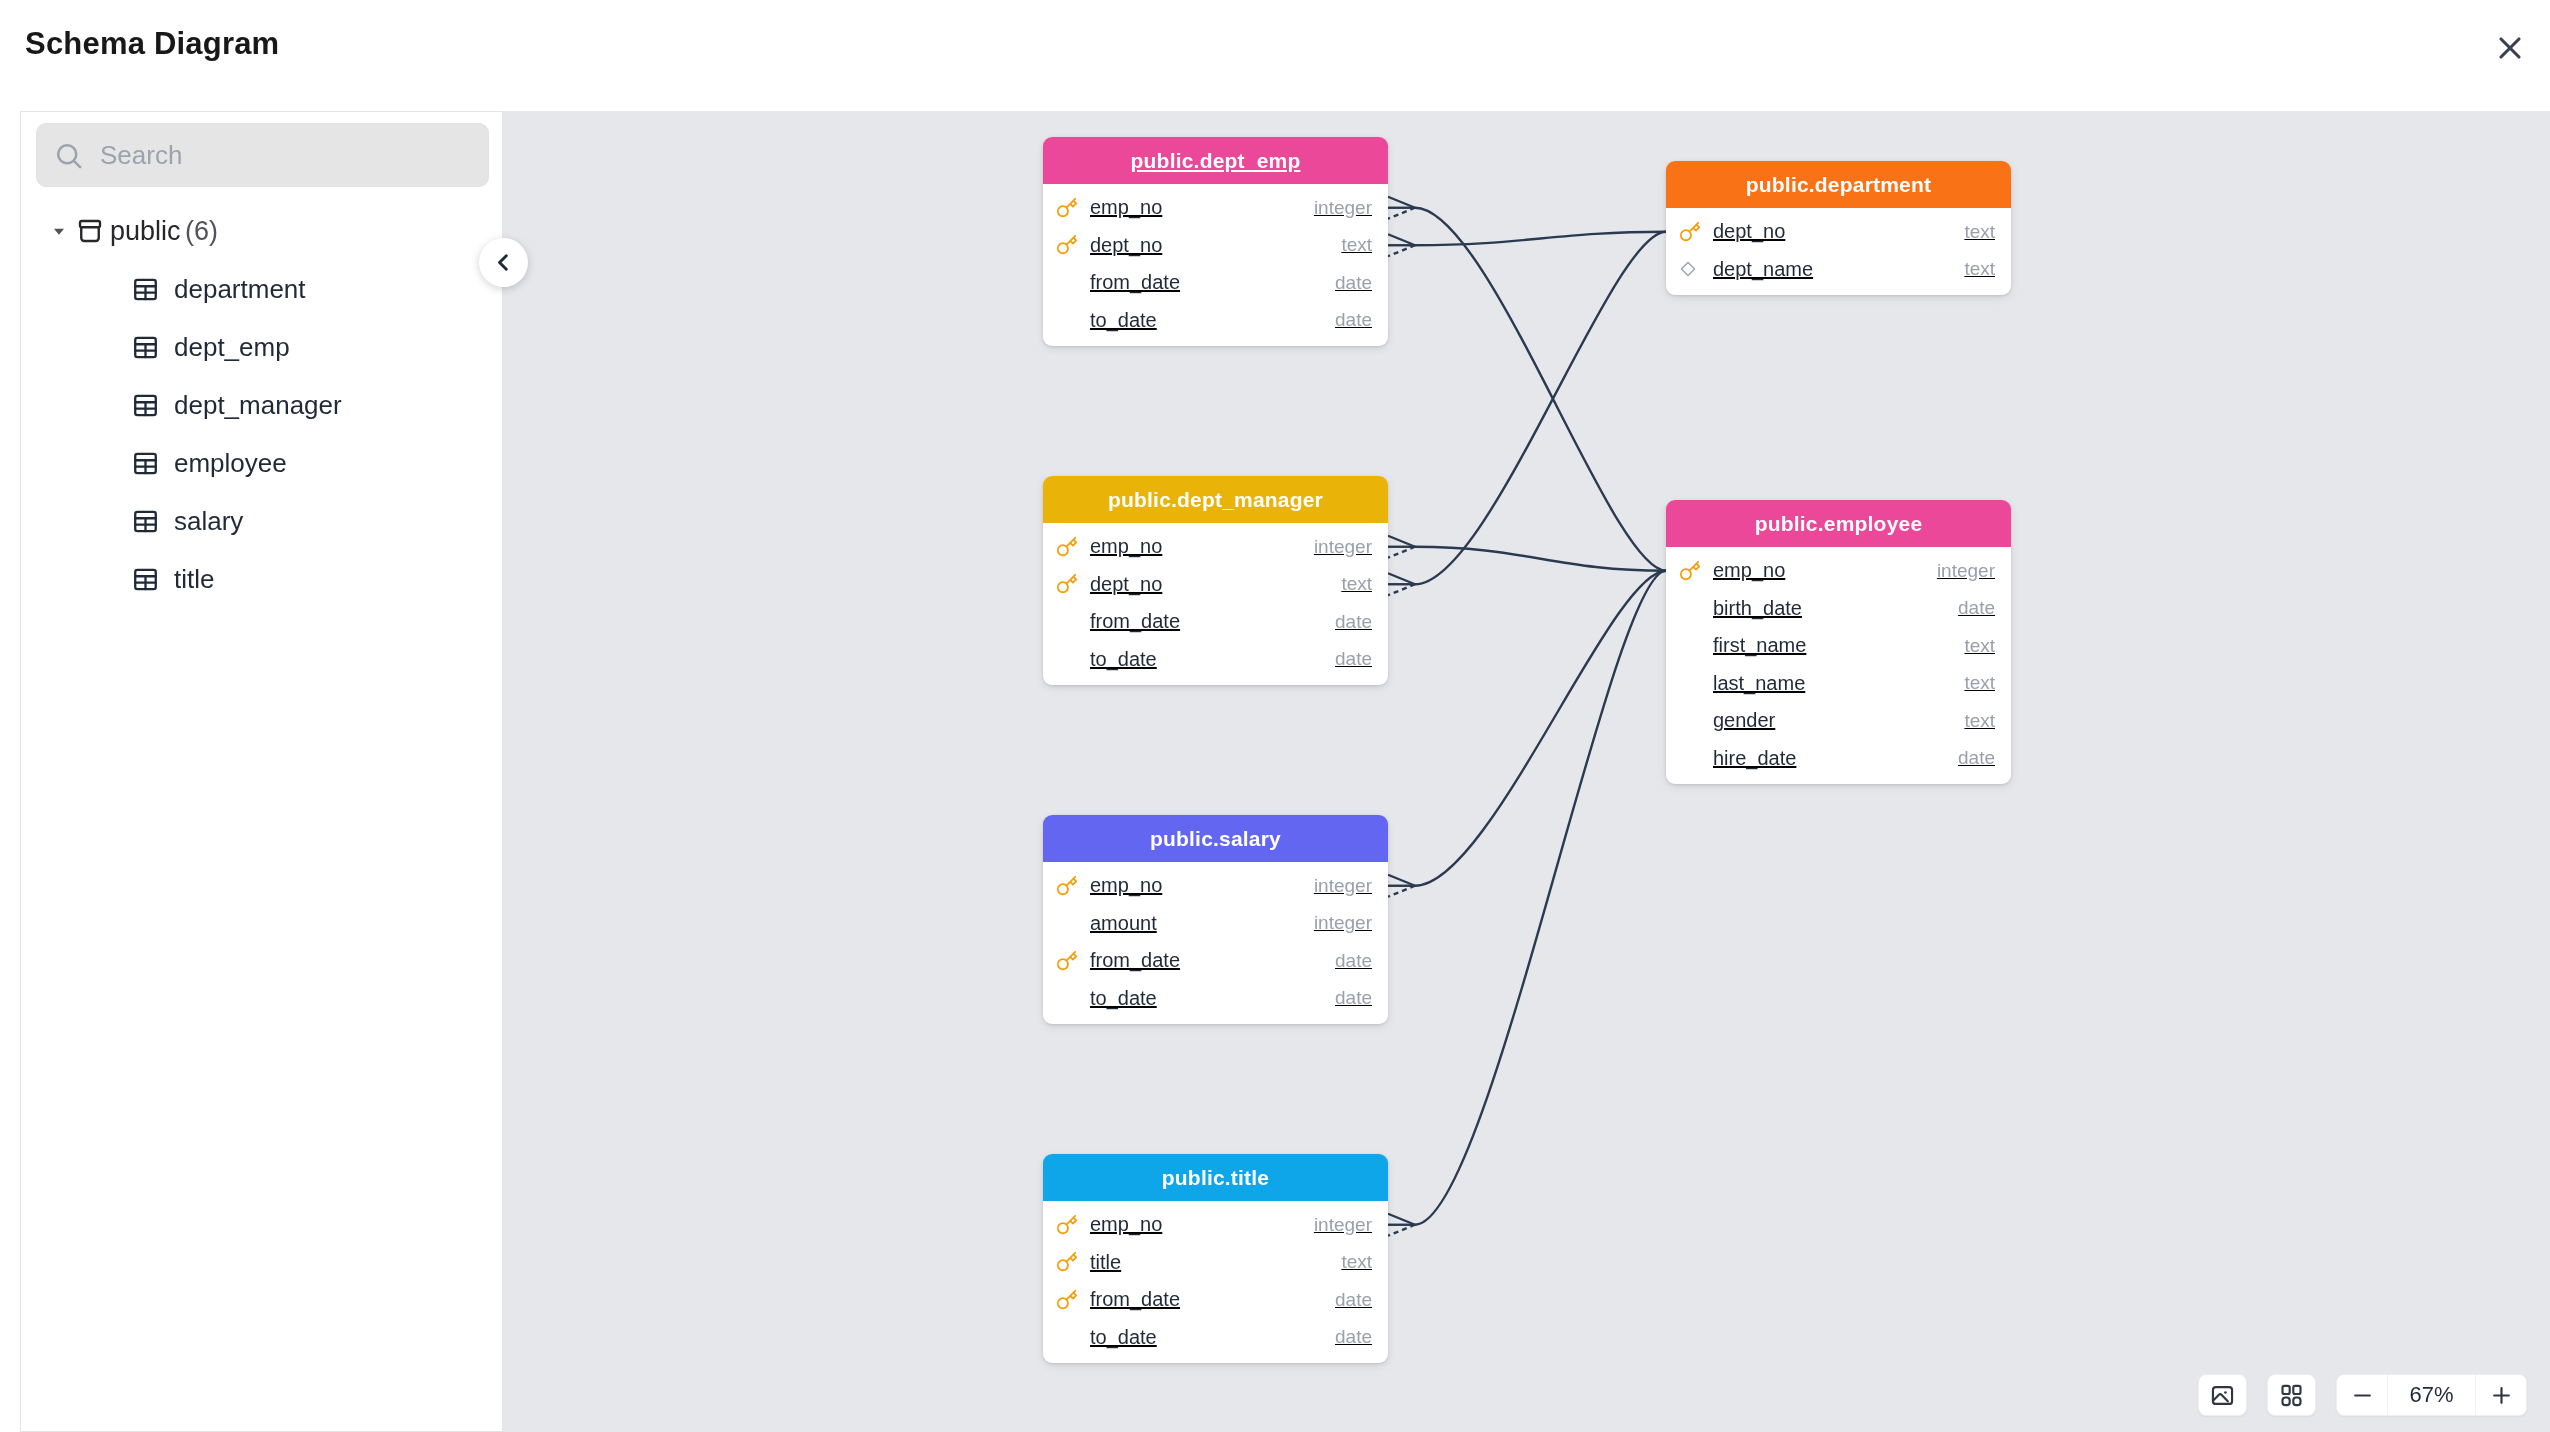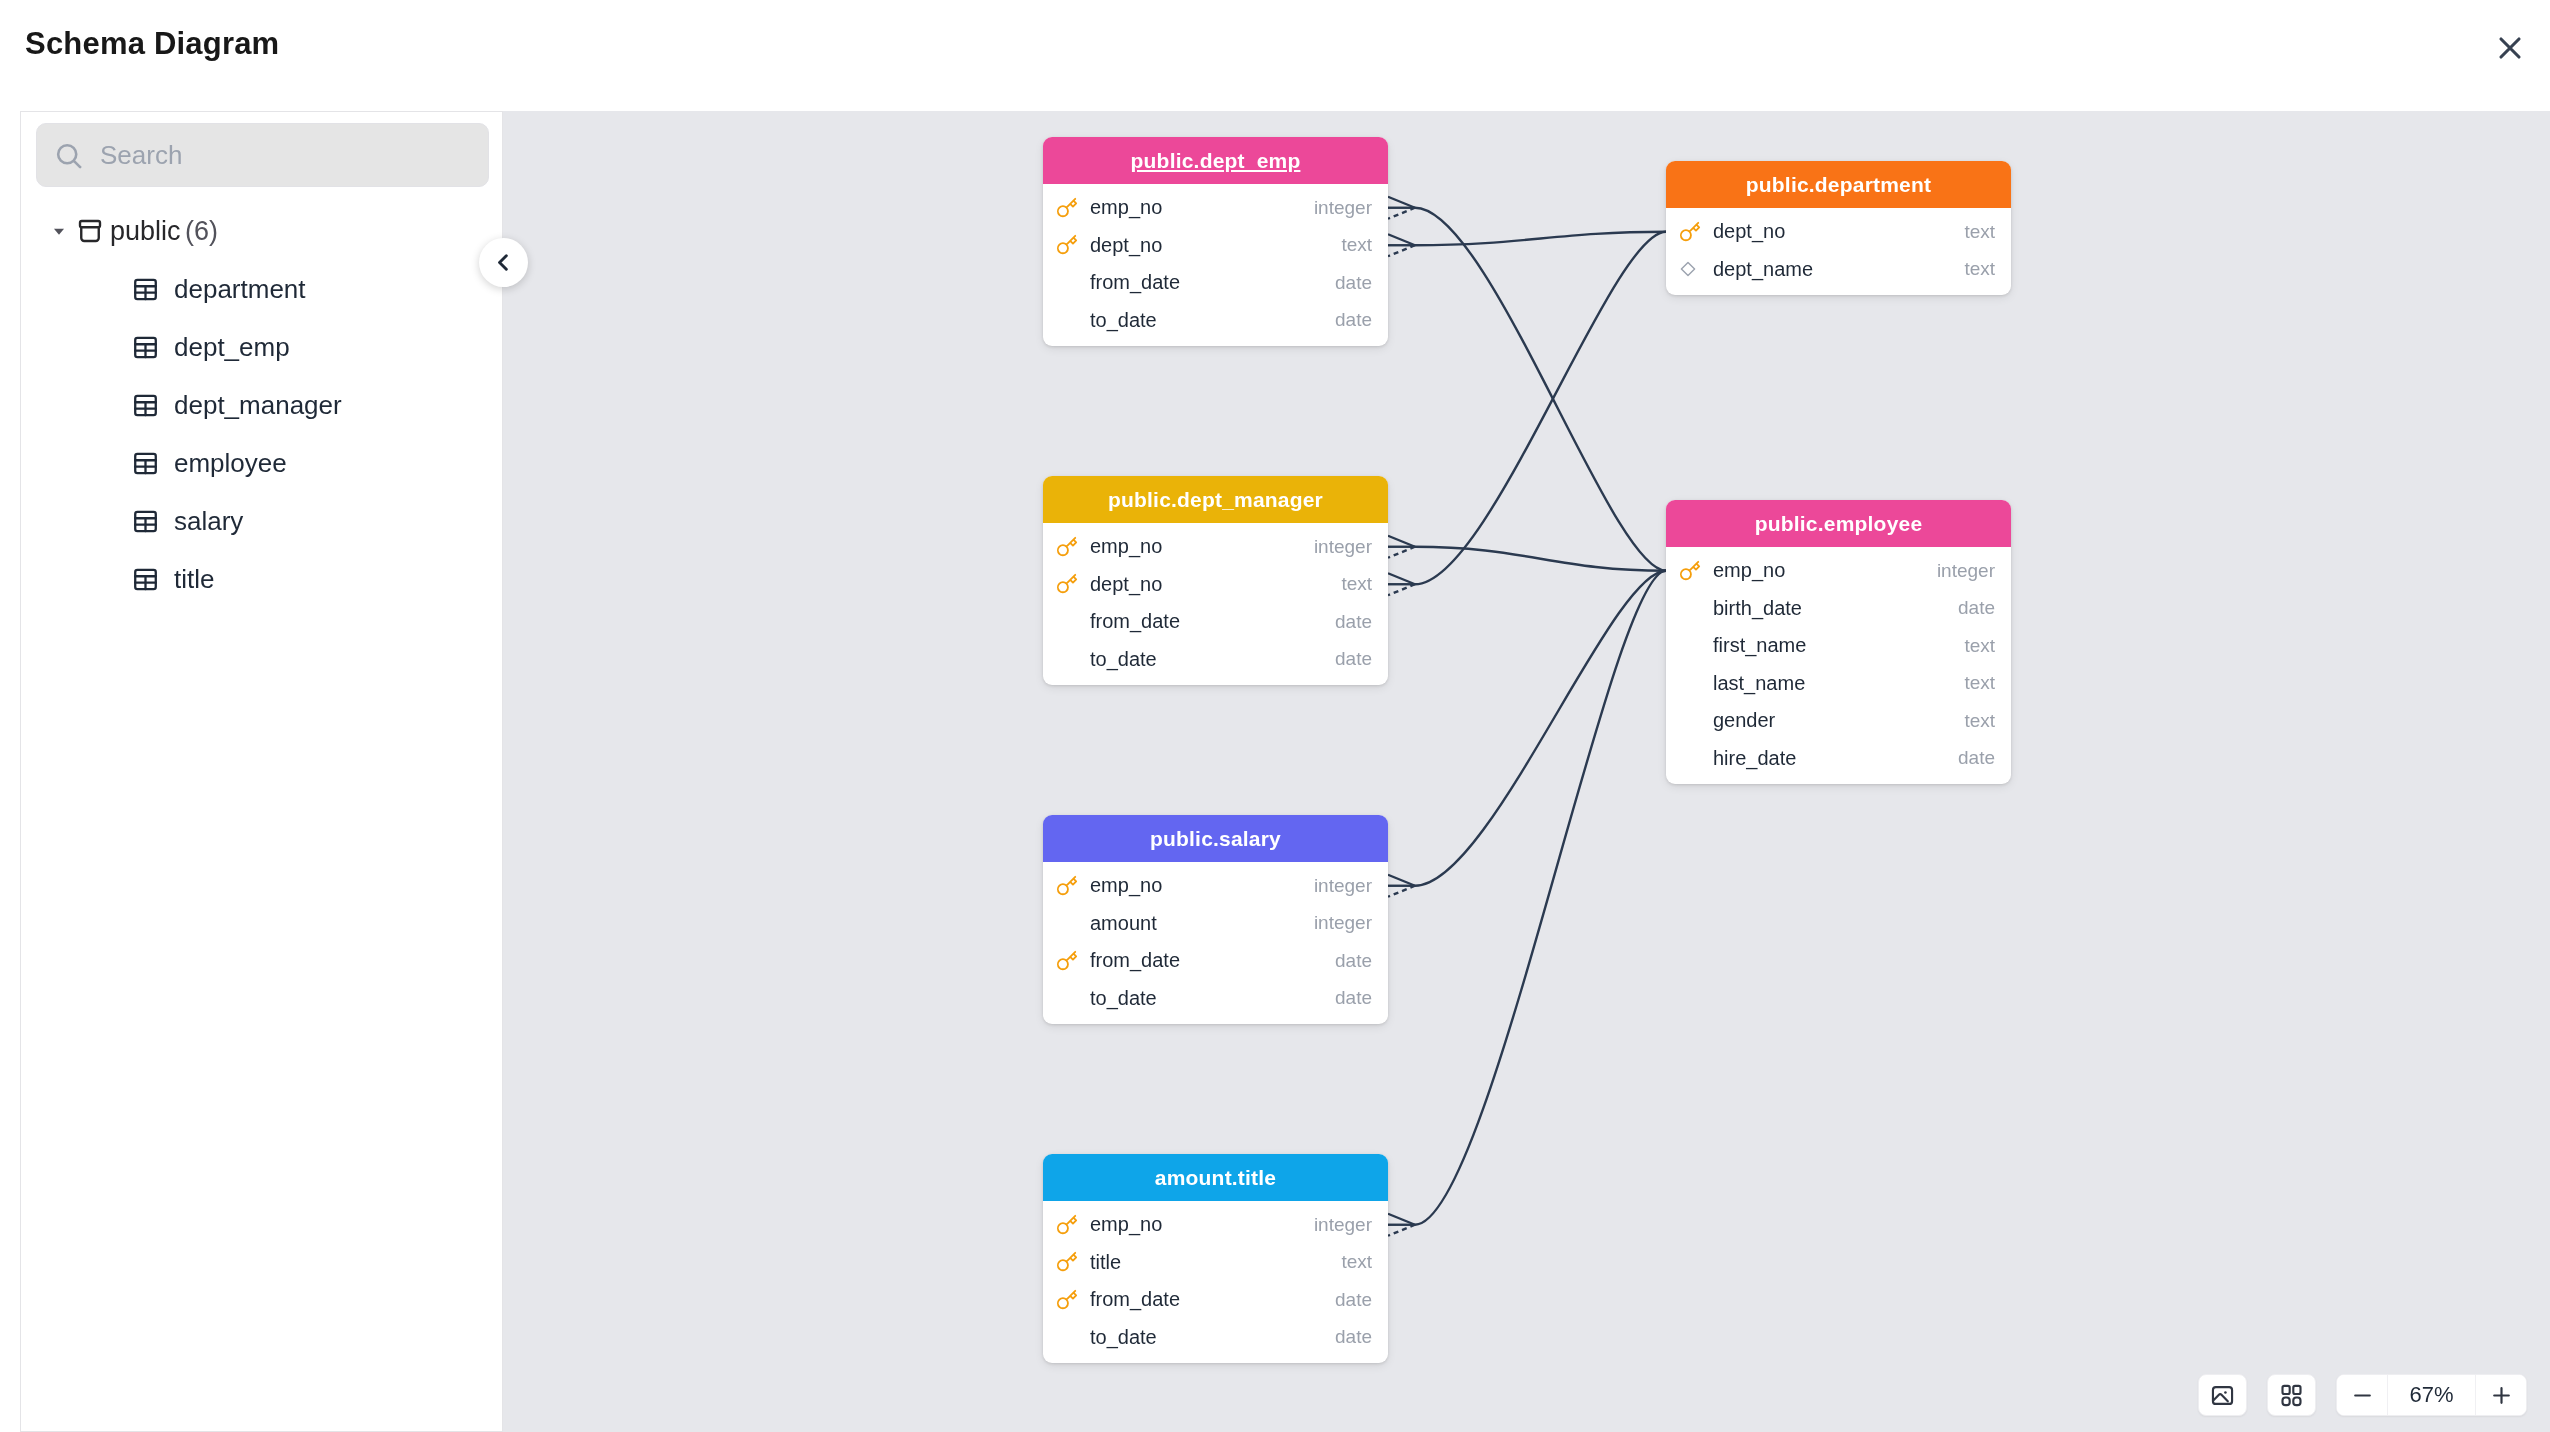--- a/index.html
+++ b/index.html
@@ -32,21 +32,21 @@
   .tree-row.table-row { padding-left: 110px; gap: 14px; }
   .schema-label { font-size: 27px; color: #27272a; }
   .schema-count { font-size: 27px; color: #52525b; }
   .table-label { font-size: 26px; color: #1f2937; }
 
   .collapse-btn { position: absolute; left: 479px; top: 238px; width: 49px; height: 49px; border-radius: 50%; background: #fff; border: none; box-shadow: 0 2px 8px rgba(0,0,0,0.18); z-index: 6; cursor: pointer; display: flex; align-items: center; justify-content: center; }
 
   
   .er-table { position: absolute; width: 345px; background: #fff; border-radius: 9px; box-shadow: 0 1px 3px rgba(0,0,0,0.12), 0 3px 10px rgba(0,0,0,0.08); z-index: 2; cursor: grab; }
   .er-header { height: 47px; border-radius: 9px 9px 0 0; color: #fff; font-size: 21px; font-weight: 700; display: flex; align-items: center; justify-content: center; letter-spacing: 0.2px; }
-  .er-rows { padding: 5px 0 7px; }
+  .er-rows { padding: 5px 0 7px; text-decoration: underline; }
   .er-row { height: 37.5px; display: flex; align-items: center; padding: 0 16px 0 13px; }
   .er-icon-slot { width: 25px; height: 22px; display: flex; align-items: center; margin-right: 9px; flex: none; }
   .er-field { font-size: 20px; color: #1f2937; font-weight: 500; }
   .er-type { margin-left: auto; font-size: 19px; color: #9aa0ab; padding-left: 20px; }
 
   
   .controls { position: absolute; right: 23px; bottom: 16px; display: flex; align-items: center; gap: 20px; z-index: 7; }
   .ctl-btn { width: 49px; height: 42px; background: #fff; border: 1px solid #eeeef1; border-radius: 8px; box-shadow: 0 1px 2px rgba(0,0,0,0.06); display: flex; align-items: center; justify-content: center; cursor: pointer; padding: 0; }
   .zoom-group { display: flex; align-items: stretch; height: 42px; background: #fff; border: 1px solid #eeeef1; border-radius: 8px; box-shadow: 0 1px 2px rgba(0,0,0,0.06); overflow: hidden; }
   .zoom-group .seg { display: flex; align-items: center; justify-content: center; background: #fff; border: none; cursor: pointer; padding: 0; }
@@ -259,21 +259,21 @@
       <span class="er-type">date</span>
         </div>
         <div class="er-row">
           <span class="er-icon-slot"></span>
       <span class="er-field">to_date</span>
       <span class="er-type">date</span>
         </div>
       </div>
     </div>
     <div class="er-table" style="left: 1043px; top: 1154px;">
-      <div class="er-header" style="background: rgb(14, 165, 233);">amount.title</div>
+      <div class="er-header" style="background: rgb(14, 165, 233);">public.title</div>
       <div class="er-rows">
         <div class="er-row">
           <span class="er-icon-slot">
             <span style="display:flex">
               <svg width="22" height="22" viewBox="0 0 24 24" fill="none" stroke="#f59e0b" stroke-width="2" stroke-linecap="round" stroke-linejoin="round">
                 <path d="M21 2l-2 2m-7.61 7.61a5.5 5.5 0 1 1-7.778 7.778 5.5 5.5 0 0 1 7.777-7.777zm0 0L15.5 7.5m0 0l3 3L22 7l-3-3m-3.5 3.5L19 4"></path>
               </svg>
             </span>
           </span>
       <span class="er-field">emp_no</span>

